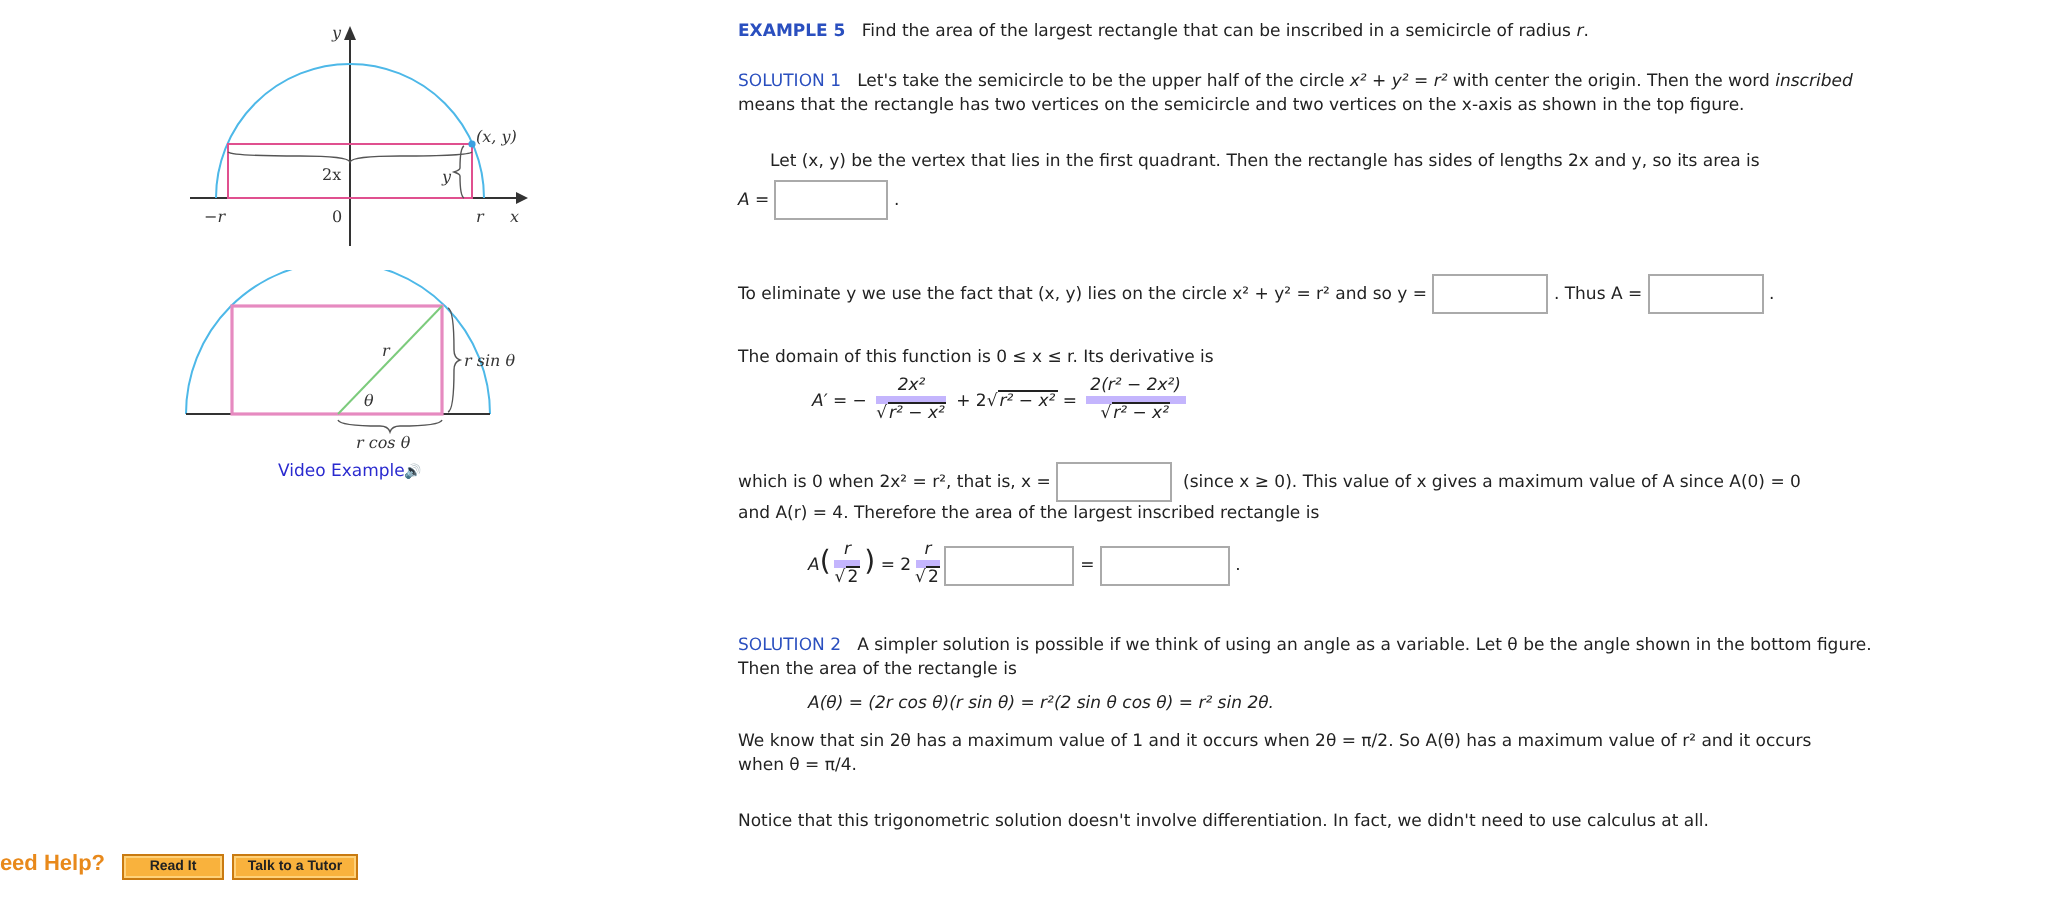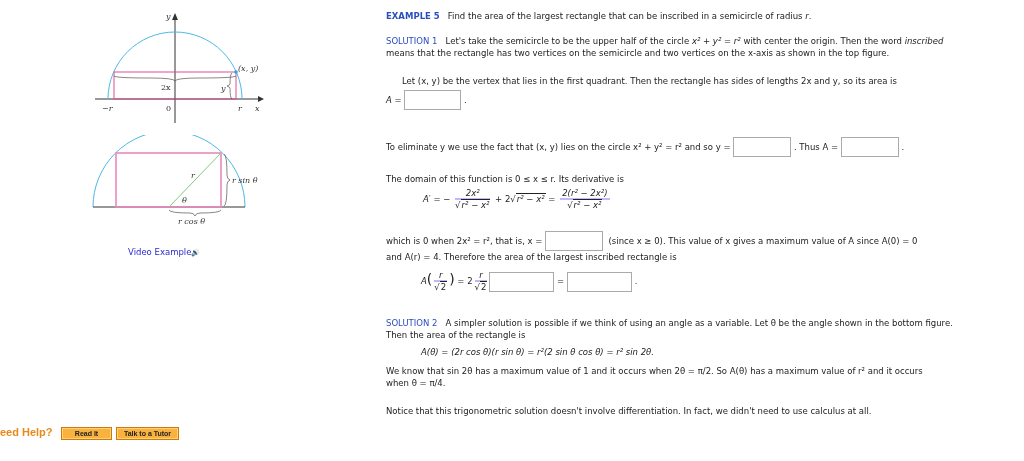--- a/index.html
+++ b/index.html
@@ -1,25 +1,25 @@
 <!DOCTYPE html>
 <html><head>
 <meta charset="utf-8">
 <style>
   html, body { margin:0; padding:0; background:#ffffff; }
   body { width:1024px; height:461px; position:relative; overflow:hidden;
          font-family:"DejaVu Sans", sans-serif; font-size:8.5px; color:#222; }
   .abs { position:absolute; }
-  .p { position:absolute; left:369px; white-space:nowrap; line-height:11px;margin-left:17px; }
+  .p { position:absolute; left:369px; white-space:nowrap; line-height:11px; }
   .blue { color:#2a4fbf; }
   .bold { font-weight:bold; }
   i, .it { font-style:italic; }
   .ansbox { display:inline-block; border:1px solid #aaa; background:#fff; vertical-align:middle; }
   .frac { display:inline-block; vertical-align:middle; text-align:center; margin:0 2px; }
-  .frac .num { display:block; border-bottom:2px solid #c4b5fd; padding:0 2px; line-height:10px; }
+  .frac .num { display:block; border-bottom:4px solid #c4b5fd; padding:0 2px; line-height:10px; }
   .frac .den { display:block; line-height:11px; }
   .rad { border-top:1px solid #222; padding:0 1px; }
   .video-link { color:#2a2acf; text-decoration:none; font-size:8.5px; cursor:pointer; }
   .help { font-family:"Liberation Sans", sans-serif; font-weight:bold; color:#e8891b; font-size:11px; }
   .obtn { position:absolute; height:11px; background:#f9b23d; border:1px solid #c97a10;
           box-shadow: inset 0 0 0 1px #ffd27a; font-family:"Liberation Sans", sans-serif;
           font-size:7px; font-weight:bold; color:#222; text-align:center; line-height:11px; cursor:pointer; }
 </style>
 </head>
 <body>
@@ -54,21 +54,21 @@
   <rect x="26" y="18" width="105" height="54" fill="none" stroke="#e68ac0" stroke-width="1.6"></rect>
   <line x1="79" y1="72" x2="131" y2="18" stroke="#7ccb7c" stroke-width="1"></line>
   <path d="M 134 19 Q 137 20 137 40 Q 137 44 140 45 Q 137 46 137 50 Q 137 70 134 71" fill="none" stroke="#555" stroke-width="0.7"></path>
   <path d="M 79 75 Q 80 78 100 78 Q 104 78 105 81 Q 106 78 110 78 Q 130 78 131 75" fill="none" stroke="#555" stroke-width="0.7"></path>
   <text x="101" y="43" font-family="DejaVu Serif" font-style="italic" font-size="8" fill="#333">r</text>
   <text x="92" y="68" font-family="DejaVu Serif" font-style="italic" font-size="8" fill="#333">θ</text>
   <text x="142" y="48" font-family="DejaVu Serif" font-style="italic" font-size="8" fill="#333">r sin θ</text>
   <text x="88" y="89" font-family="DejaVu Serif" font-style="italic" font-size="8" fill="#333">r cos θ</text>
 </svg>
 
-<div class="abs" style="left:128px;top:231px;white-space:nowrap;margin-top:16px;">
+<div class="abs" style="left:139px;top:231px;white-space:nowrap;">
   <a class="video-link">Video Example</a><span style="font-size:7px;color:#999;">🔊</span>
 </div>
 
 <div class="p" style="top:11px;">
   <span class="blue bold">EXAMPLE 5</span>&nbsp;&nbsp;
   <span>Find the area of the largest rectangle that can be inscribed in a semicircle of radius </span><span class="it">r</span><span>.</span>
 </div>
 
 <div class="p" style="top:36px;">
   <span class="blue">SOLUTION 1</span>&nbsp;&nbsp;

